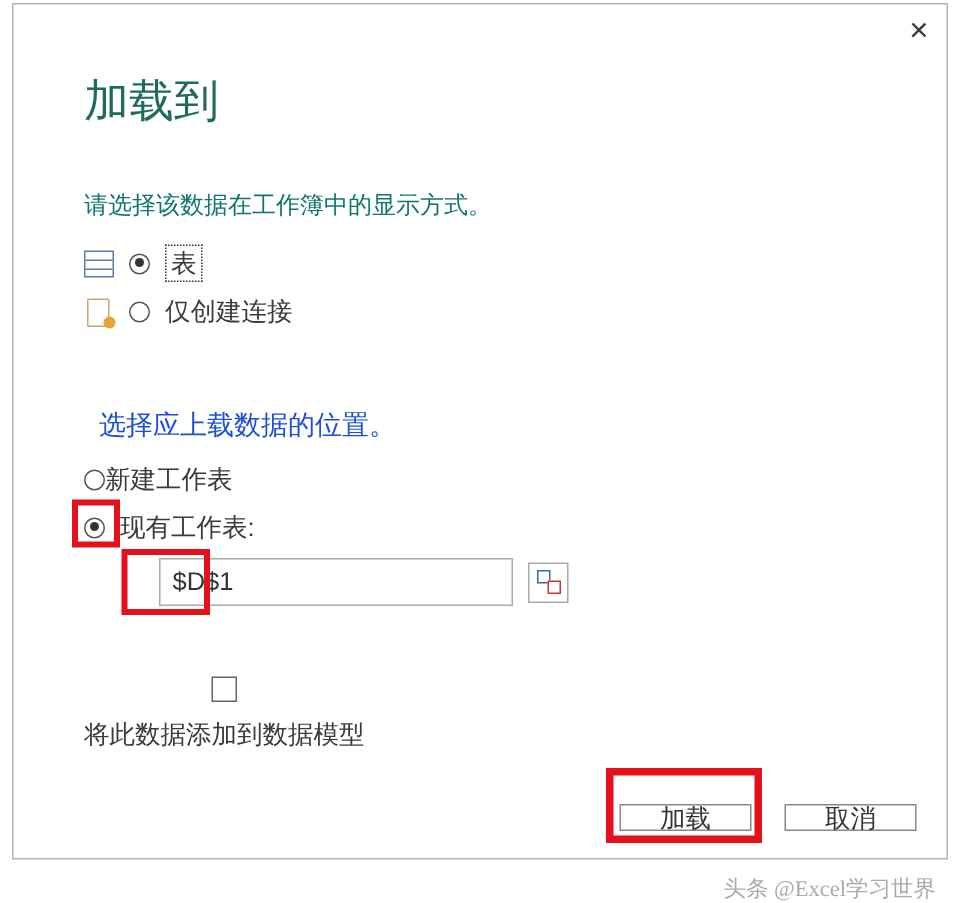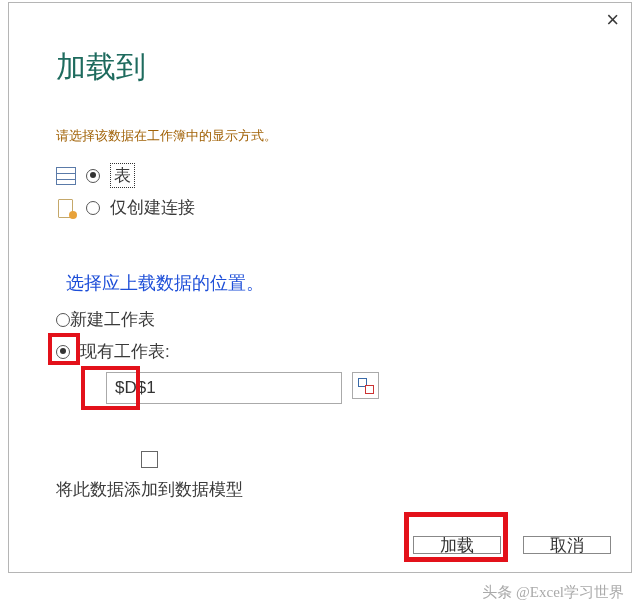--- a/index.html
+++ b/index.html
@@ -35,22 +35,22 @@
     left: 47px;
     top: 44px;
     font-size: 30px;
     color: #1e6b5e;
     font-weight: 400;
   }
   .subtitle1 {
     position: absolute;
     left: 47px;
     top: 124px;
-    font-size: 13px;
-    color: #a16207;
+    font-size: 16px;
+    color: #0f766e;
   }
   .row-table {
     position: absolute;
     left: 47px;
     top: 160px;
     display: flex;
     align-items: center;
     gap: 10px;
   }
   .row-conn {
@@ -157,20 +157,21 @@
     width: 32px;
     height: 32px;
     border: 4px solid #e3111a;
     pointer-events: none;
   }
   .input-row {
     position: absolute;
     left: 79px;
     top: 369px;
     display: flex;
+    align-items: center;
     gap: 10px;
     padding-left: 18px;
   }
   .cell-input {
     width: 236px;
     height: 32px;
     border: 1.5px solid #aaa;
     padding: 0 8px;
     font-size: 17px;
     color: #333;

